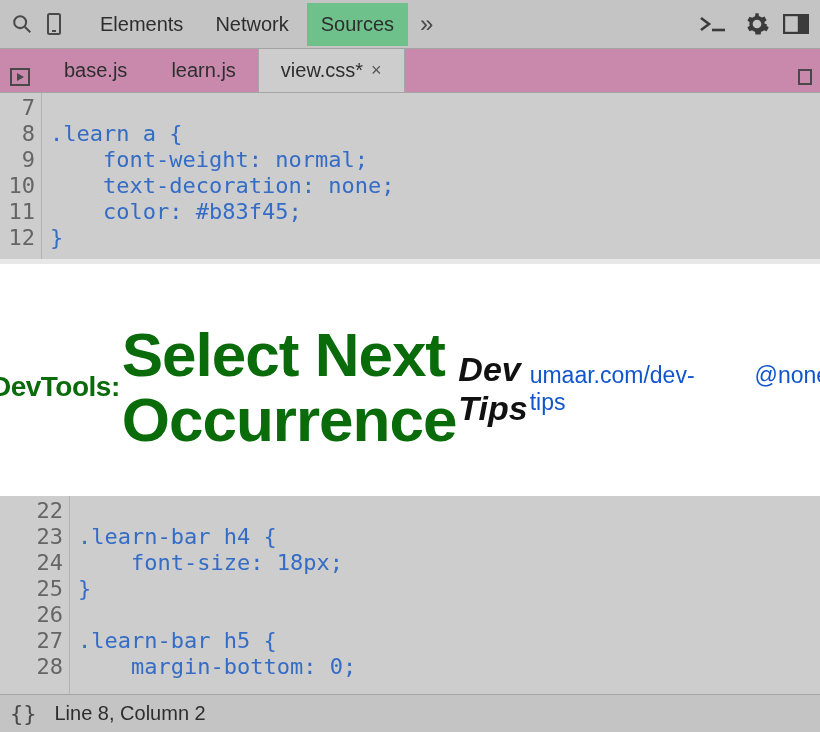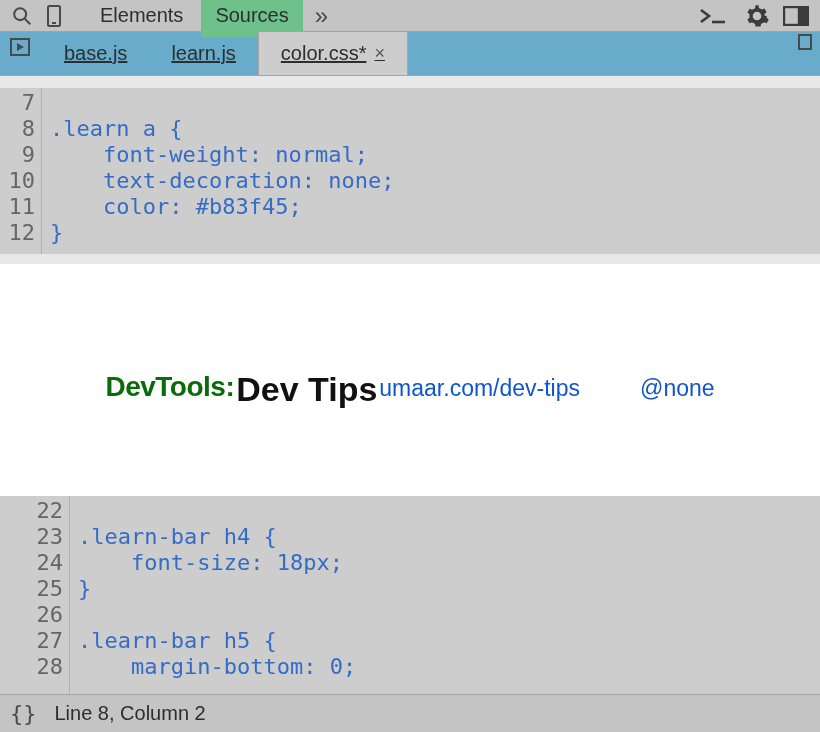--- a/index.html
+++ b/index.html
@@ -12,21 +12,21 @@
     overflow: hidden;
   }
   .bg {
     position: absolute;
     inset: 0;
     filter: brightness(0.82) contrast(0.95);
   }
   .toolbar {
     display: flex;
     align-items: center;
-    height: 32px;
+    height: 49px;
     background: #f3f3f3;
     border-bottom: 1px solid #c8c8c8;
     padding: 0 8px;
     gap: 4px;
     font-size: 19px;
     color: #333;
   }
   .toolbar .icon { width: 28px; text-align: center; color: #555; }
   .toolbar svg { display:block; margin:auto; }
   .tab {
@@ -34,27 +34,26 @@
     font-size: 20px;
     color: #333;
   }
   .tab.active {
     background: #86efac;
   }
   .more { font-size: 24px; padding: 0 8px; color:#555;}
   .spacer { flex: 1; }
   .tabbar {
     display: flex;
-    align-items: flex-start;
+    align-items: flex-end;
     height: 44px;
-    background: #7dd3fc;
+    background: #f9a8d4;
     border-bottom: 1px solid #ccc;
     font-size: 20px;
     color: #333;
-    text-decoration: underline;
   }
   .file-tab {
     padding: 10px 22px;
     display: flex;
     gap: 8px;
     align-items: center;
   }
   .file-tab.active {
     background: #ffffff;
     border: 1px solid #ccc;
@@ -133,30 +132,31 @@
     letter-spacing: -1px;
     line-height: 1.05;
     font-stretch: condensed;
   }
   .title-card .subtitle {
     font-weight: 700;
     font-size: 34px;
     color: #111;
     margin-top: 4px;
     font-stretch: condensed;
+    font-style: italic;
   }
   .title-card .links {
     display:flex;
     gap: 60px;
     font-size: 23px;
     color: #1155cc;
     margin-top: 3px;
   }
   .title-card .links span { color:#1155cc; }
-  .editor-block-top { height: 166px; margin-top: 12px; }
+  .editor-block-top { height: 166px; }
   .editor-block-bottom-wrap {
     position:absolute; top:496px; left:0; right:0; bottom:38px;
   }
 </style>
 </head>
 <body>
 
 <div class="bg">
 
   <div class="toolbar">
@@ -167,20 +167,21 @@
         </svg>
     </div>
     <div class="icon">
       <svg width="18" height="24" viewBox="0 0 18 24" fill="none" stroke="#555" stroke-width="2">
           <rect x="3" y="2" width="12" height="20" rx="1.5"></rect>
           <line x1="7" y1="19" x2="11" y2="19"></line>
         </svg>
     </div>
     <div style="width:10px"></div>
     <div class="tab">Elements</div>
+    <div class="tab">Network</div>
     <div class="tab active">Sources</div>
     <div class="more">»</div>
     <div class="spacer"></div>
     <div class="icon" style="width:40px">
       <svg width="30" height="20" viewBox="0 0 30 20" fill="none" stroke="#444" stroke-width="2.6">
           <polyline points="2,4 10,10 2,16"></polyline>
           <line x1="13" y1="16" x2="26" y2="16"></line>
         </svg>
     </div>
     <div class="icon" style="width:38px">
@@ -203,21 +204,21 @@
           <polygon points="7,6 7,14 14,10" fill="#555" stroke="none"></polygon>
         </svg>
     </div>
     <div class="file-tab">
       <span>base.js</span>
     </div>
     <div class="file-tab">
       <span>learn.js</span>
     </div>
     <div class="file-tab active">
-      <span>color.css*</span>
+      <span>view.css*</span>
       <span class="close-x">×</span>
     </div>
     <div class="spacer"></div>
     <div style="width:28px; text-align:center">
       <svg width="16" height="20" viewBox="0 0 16 20" fill="none" stroke="#555" stroke-width="2">
           <rect x="1" y="3" width="12" height="14"></rect>
         </svg>
     </div>
   </div>
 
@@ -261,18 +262,19 @@
 
   <div class="statusbar">
     <span class="braces">{}</span>
     <span>Line 8, Column 2</span>
   </div>
 
 </div>
 
 <div class="title-card">
   <div class="kicker">DevTools:</div>
+  <div class="headline">Select Next Occurrence</div>
   <div class="subtitle">Dev Tips</div>
   <div class="links">
     <span>umaar.com/dev-tips</span>
     <span>@none</span>
   </div>
 </div>
 
 </body></html>

